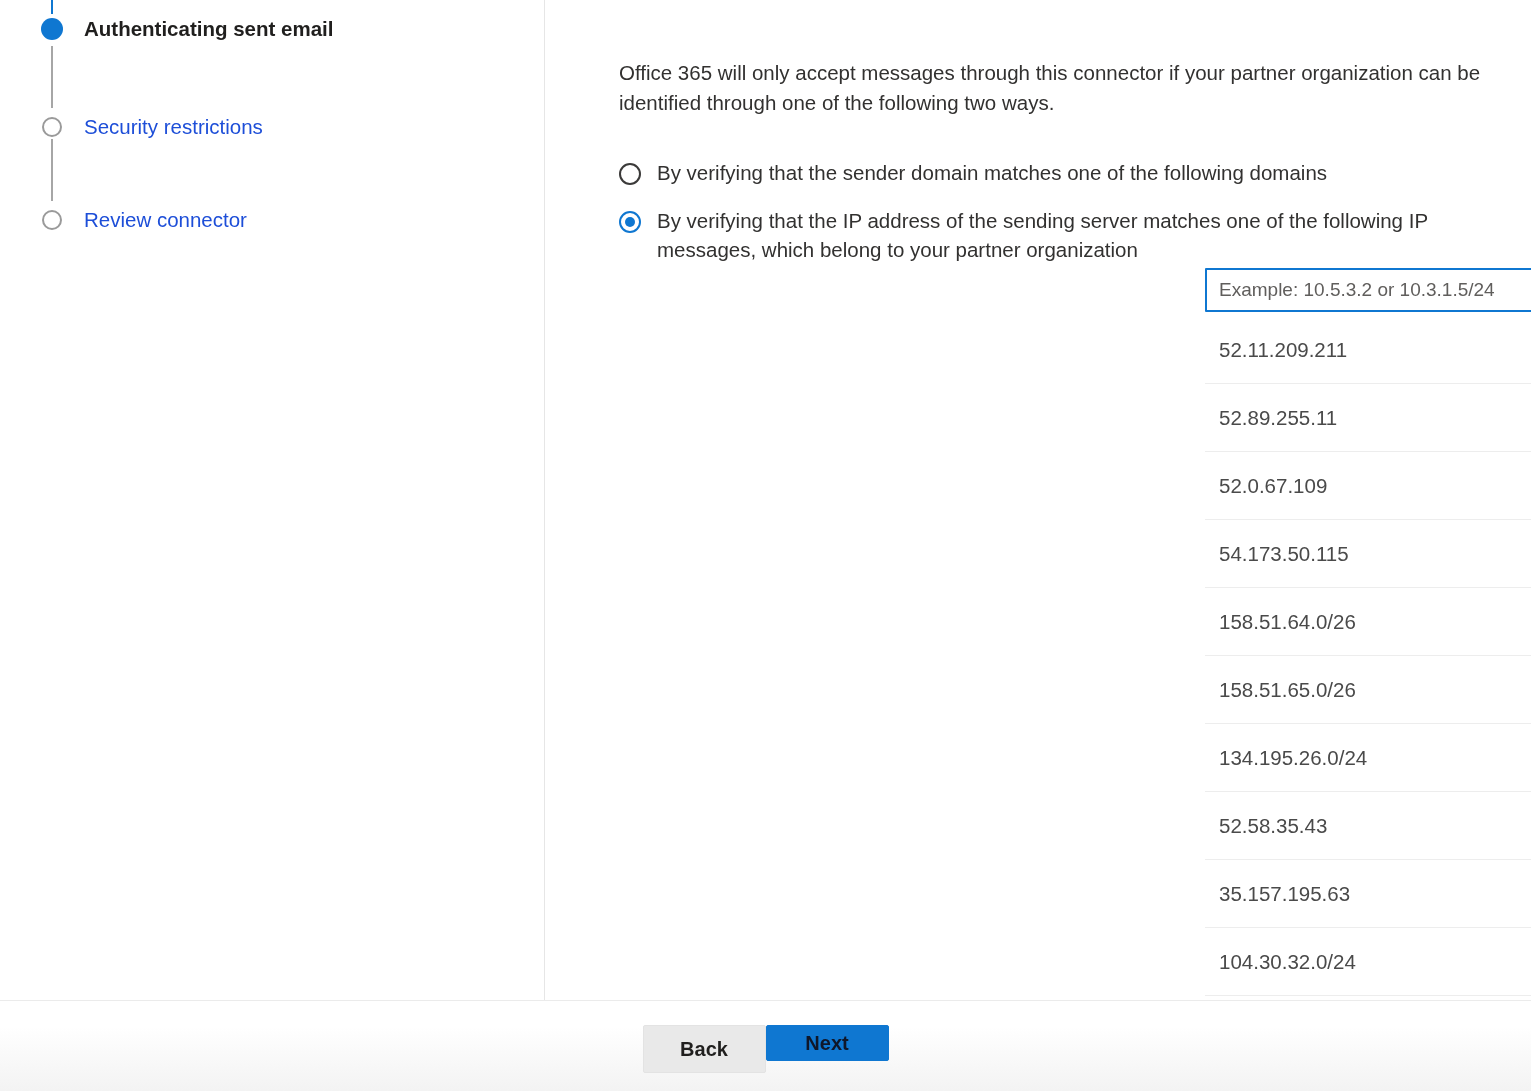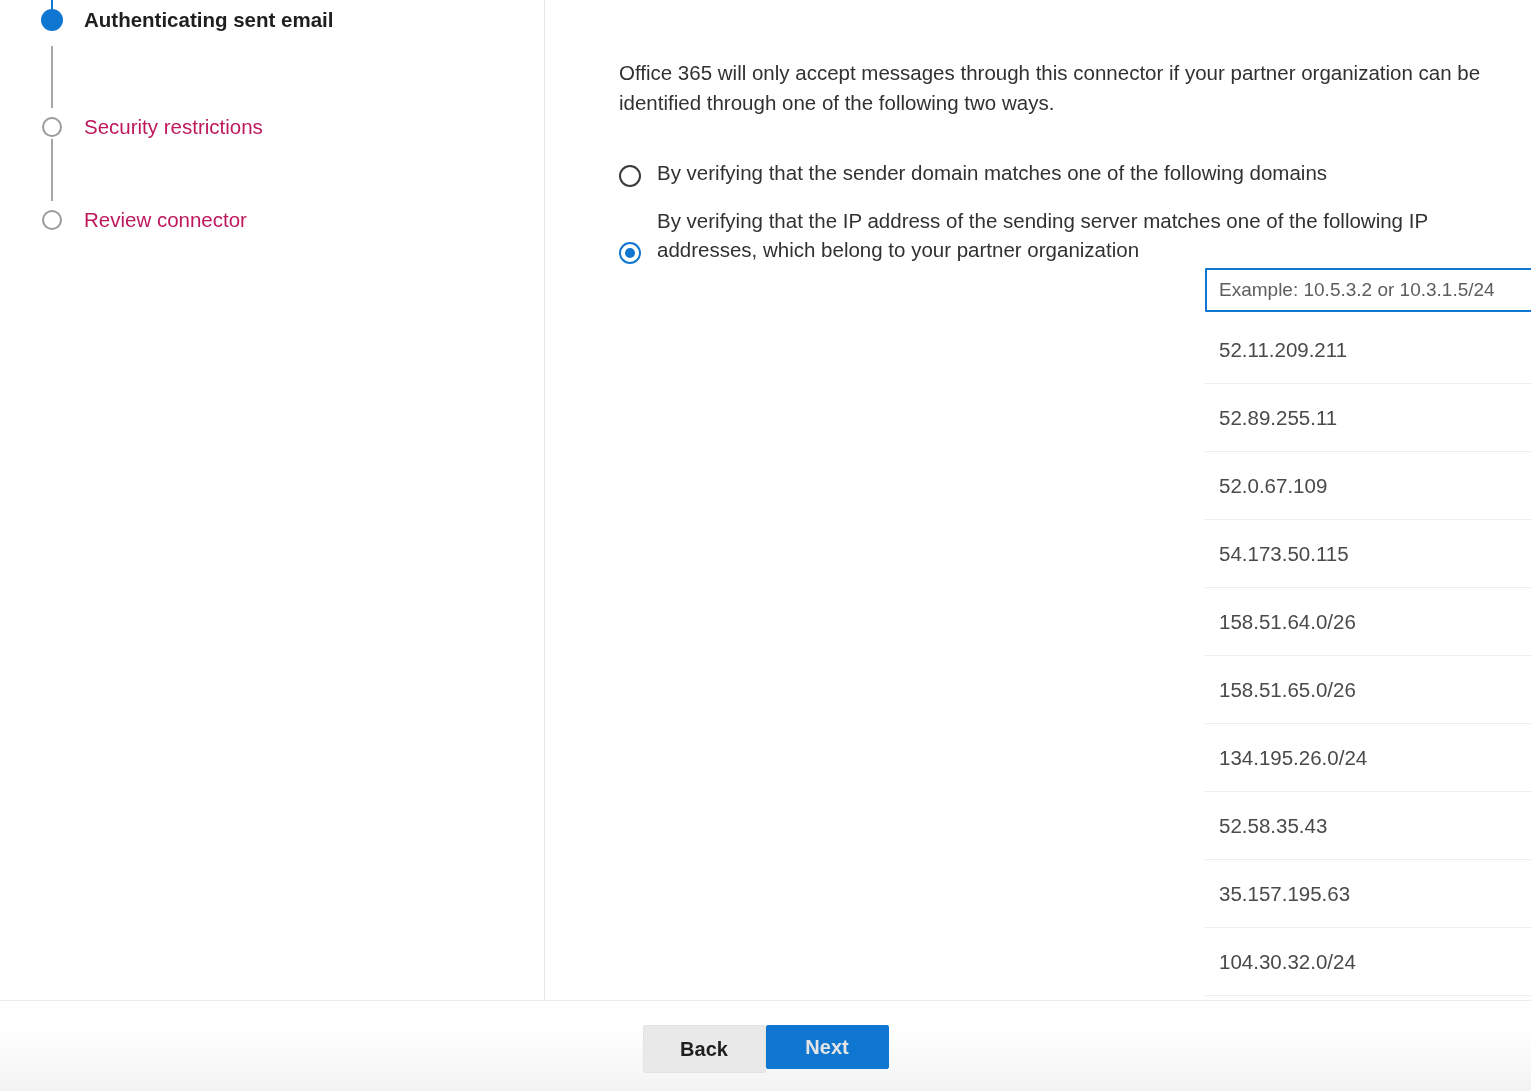--- a/index.html
+++ b/index.html
@@ -69,40 +69,40 @@
     height: 20px;
     border-radius: 50%;
     border: 2px solid #9a9a9a;
     background: #ffffff;
     box-sizing: border-box;
   }
   .step-label {
     position: absolute;
     left: 84px;
     font-size: 20.5px;
-    color: #be185d;
+    color: #1d4ed8;
     white-space: nowrap;
     line-height: 28px;
   }
   .step-label.current {
     font-weight: bold;
     color: #201f1e;
   }
   .connector {
     position: absolute;
     left: 51px;
     width: 2px;
     background: #a6a6a6;
   }
   .connector.active {
     background: #0f77d1;
   }
 
   
-  #step-1 { top: 3px; width: 434px; }
+  #step-1 { top: 12px; width: 434px; }
   #conn-top  { top: -10px; height: 24px; }
   #conn-1    { top: 46px;  height: 62px; }
   #step-2 { top: 110px; width: 545px; }
   #conn-2    { top: 139px; height: 62px; }
   #step-3 { top: 203px; width: 655px; }
 
   
   #content {
     position: relative;
     flex: 1 1 auto;
@@ -118,21 +118,21 @@
     width: 920px;
     font-size: 20.5px;
     line-height: 30px;
     color: #323130;
   }
 
   .radio-row {
     position: absolute;
     left: 74px;
     display: flex;
-    align-items: flex-end;
+    align-items: flex-start;
     cursor: default;
   }
   #radio-domain { top: 114px; width: 880px; }
   #radio-ip     { top: 162px; width: 880px; }
 
   .radio-mark {
     flex: 0 0 auto;
     width: 22px;
     height: 22px;
     border-radius: 50%;
@@ -243,24 +243,24 @@
   }
   #back-btn {
     width: 123px;
     height: 48px;
     background: #e9e9e9;
     border: 1px solid #e3e3e3;
     color: #201f1e;
   }
   #next-btn {
     width: 123px;
-    height: 44px;
+    height: 36px;
     background: #0f77d1;
     border: 1px solid #0f77d1;
-    color: #e5e5e5;
+    color: #0f172a;
   }
 </style>
 </head>
 <body>
 
 <div id="wizard">
 
   <div id="body-area">
 
     <div id="stepper">
@@ -298,21 +298,21 @@
 
       <div id="description">Office 365 will only accept messages through this connector if your partner organization can be identified through one of the following two ways.</div>
 
       <div class="radio-row" id="radio-domain">
         <span class="radio-mark off"></span>
         <span class="radio-text">By verifying that the sender domain matches one of the following domains</span>
       </div>
 
       <div class="radio-row" id="radio-ip">
         <span class="radio-mark on"></span>
-        <span class="radio-text">By verifying that the IP address of the sending server matches one of the following IP addresses, which belong to your partner organization</span>
+        <span class="radio-text">By verifying that the IP address of the sending server matches one of the following IP messages, which belong to your partner organization</span>
       </div>
 
       <div id="ip-entry">
         <div id="entry-wrap">
           <input id="ip-input" type="text" placeholder="Example: 10.5.3.2 or 10.3.1.5/24" style="">
 
         </div>
       </div>
 
       <div id="ip-list">

